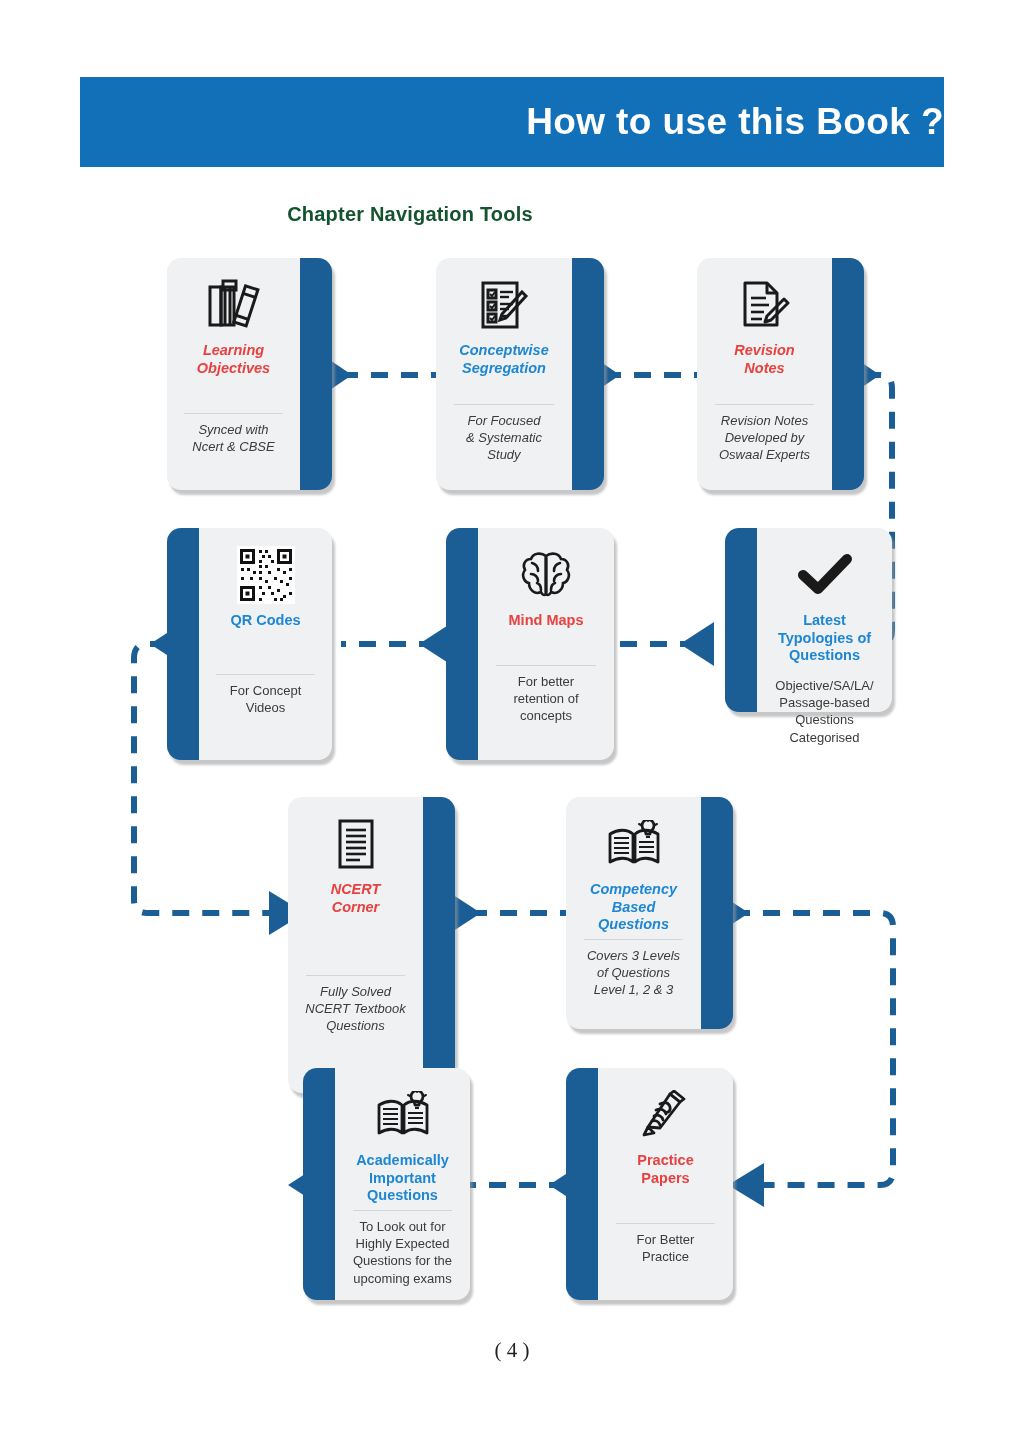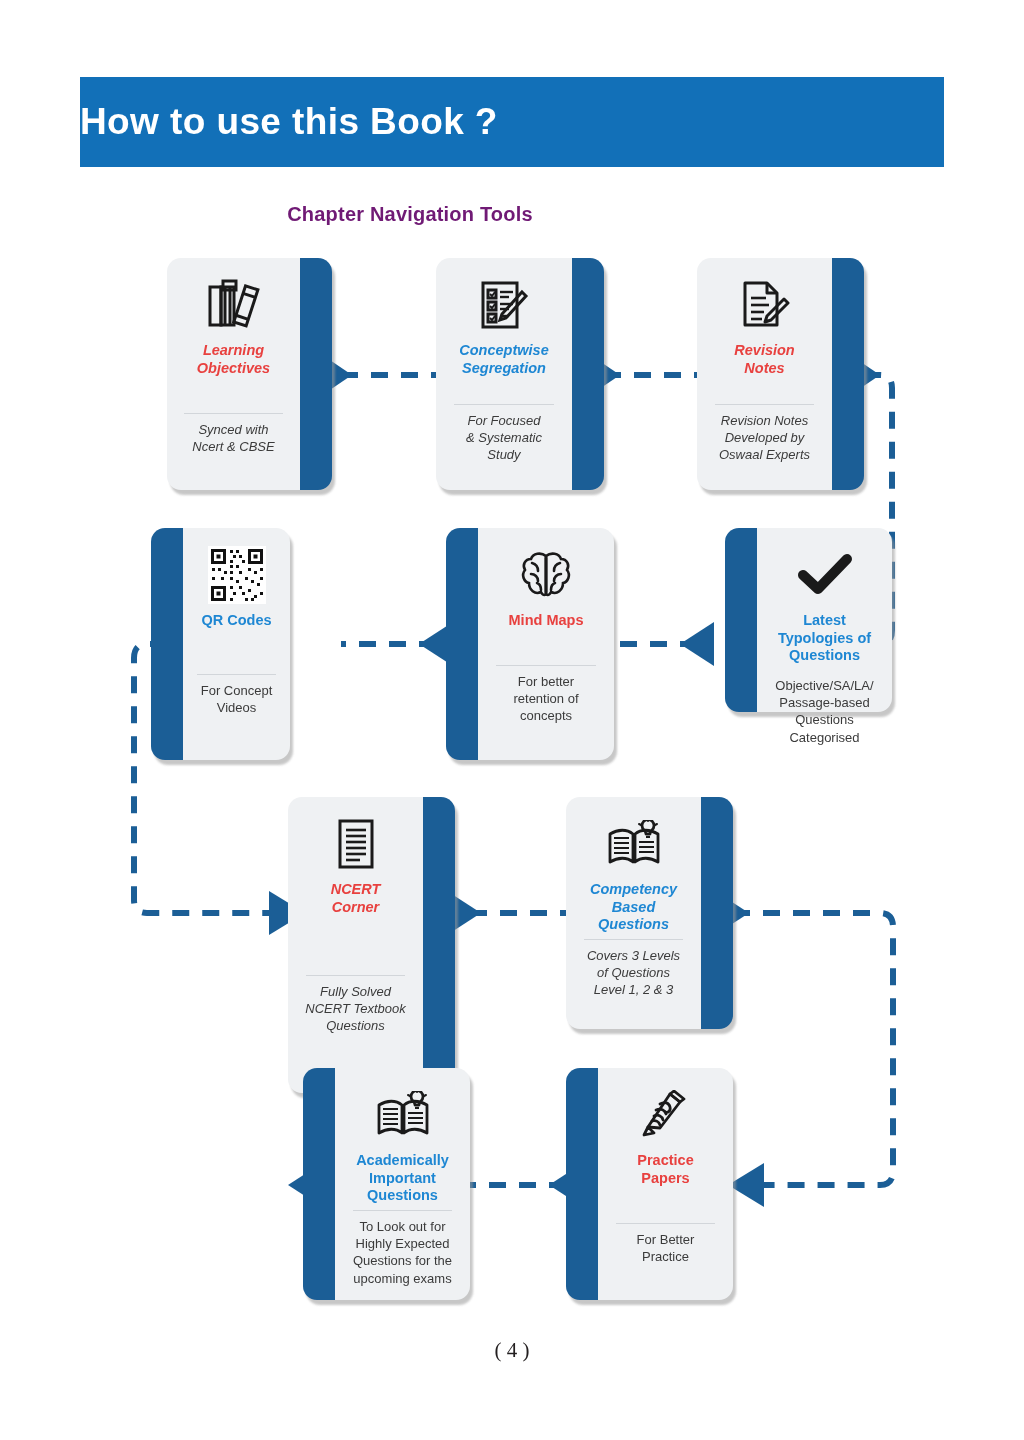--- a/index.html
+++ b/index.html
@@ -9,29 +9,29 @@
     font-family:"Liberation Sans", sans-serif;
     position:relative;
     overflow:hidden;
   }
   #page{position:absolute;inset:0;}
 
   
   .header-bar{
     position:absolute;left:80px;top:77px;width:864px;height:90px;
     background:#1270b8;
-    display:flex;align-items:center;justify-content:flex-start;
+    display:flex;align-items:center;justify-content:flex-end;
   }
   .header-title{
     color:#ffffff;font-size:37px;font-weight:bold;letter-spacing:.4px;
     font-family:"Liberation Sans", sans-serif;
   }
   .section-title{
     position:absolute;left:0;top:203px;width:820px;text-align:center;
-    font-size:20px;font-weight:bold;color:#701a75;letter-spacing:.2px;
+    font-size:20px;font-weight:bold;color:#14532d;letter-spacing:.2px;
   }
 
   
   #wires{position:absolute;left:0;top:0;width:1024px;height:1440px;
          pointer-events:none;}
 
   
   .card{
     position:absolute;
     box-sizing:border-box;
@@ -218,21 +218,21 @@
         </svg>
       </div>
       <div class="card-title t-red">Revision<br>Notes</div>
       <div class="spacer"></div>
       <div class="card-rule"></div>
       <div class="card-desc">Revision Notes<br>Developed by<br>Oswaal Experts</div>
       <div class="spacer"></div>
     </div>
   </div>
 
-  <div class="card bar-left" style="left:151px;top:528px;width:139px;height:232px;">
+  <div class="card bar-left" style="left:167px;top:528px;width:165px;height:232px;">
     <div class="shadow"></div>
     <div class="bar"></div>
     <div class="panel">
       <div class="card-icon">
         <svg width="58" height="58" viewBox="0 0 58 58">
           <rect x="0" y="0" width="58" height="58" fill="#ffffff"></rect>
           <g fill="#111111">
             <rect x="3" y="3" width="15" height="15"></rect>
             <rect x="40" y="3" width="15" height="15"></rect>
             <rect x="3" y="40" width="15" height="15"></rect>

